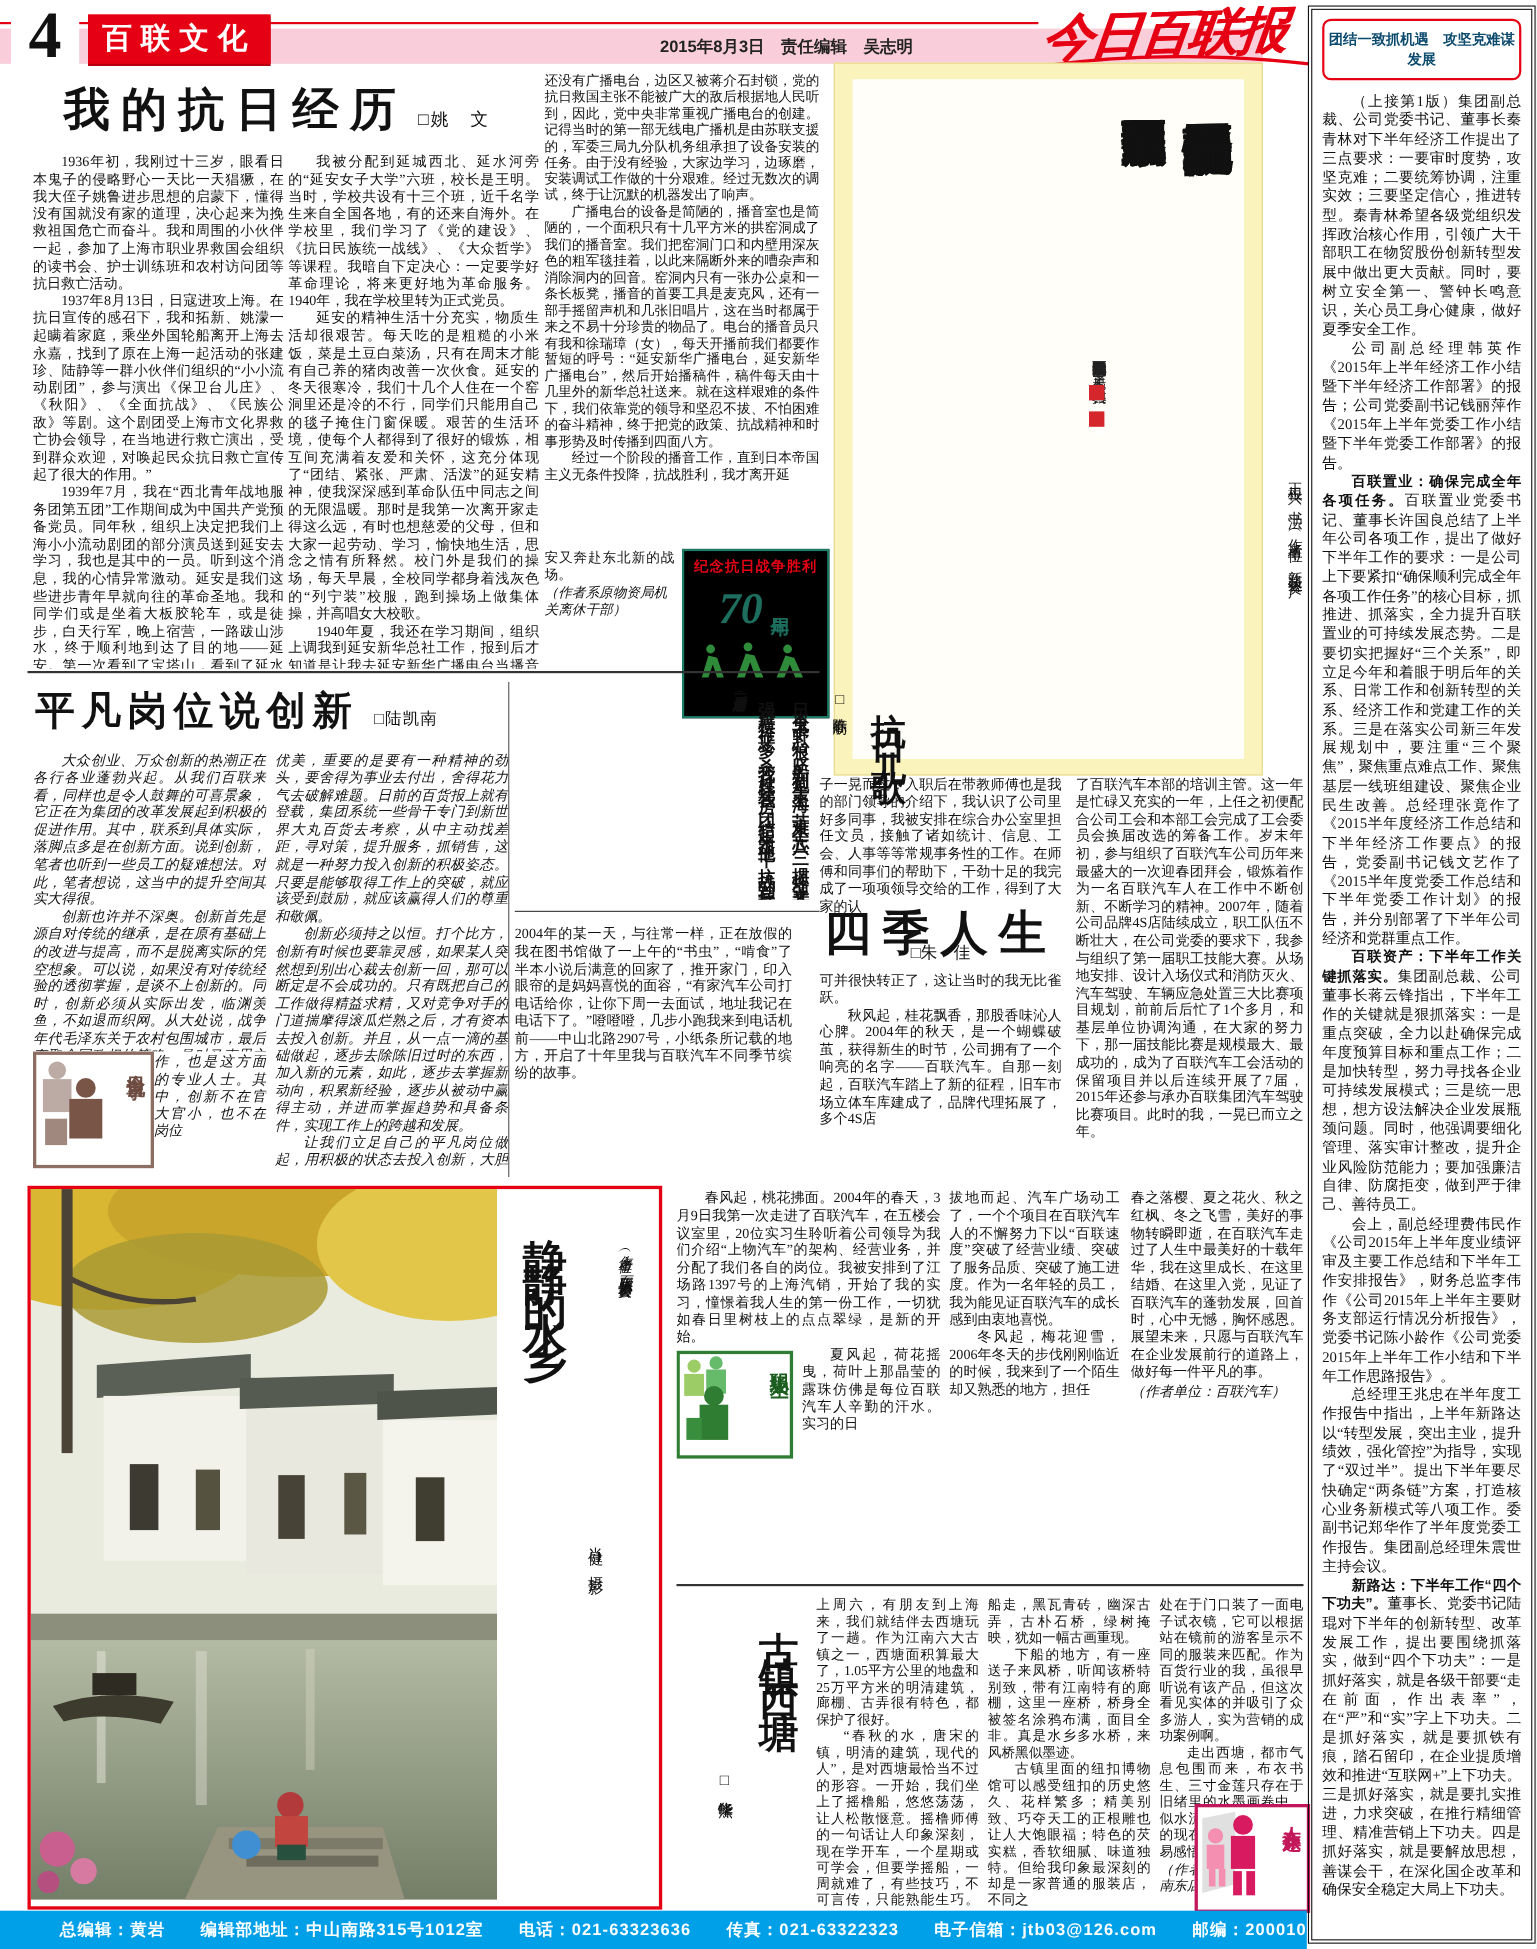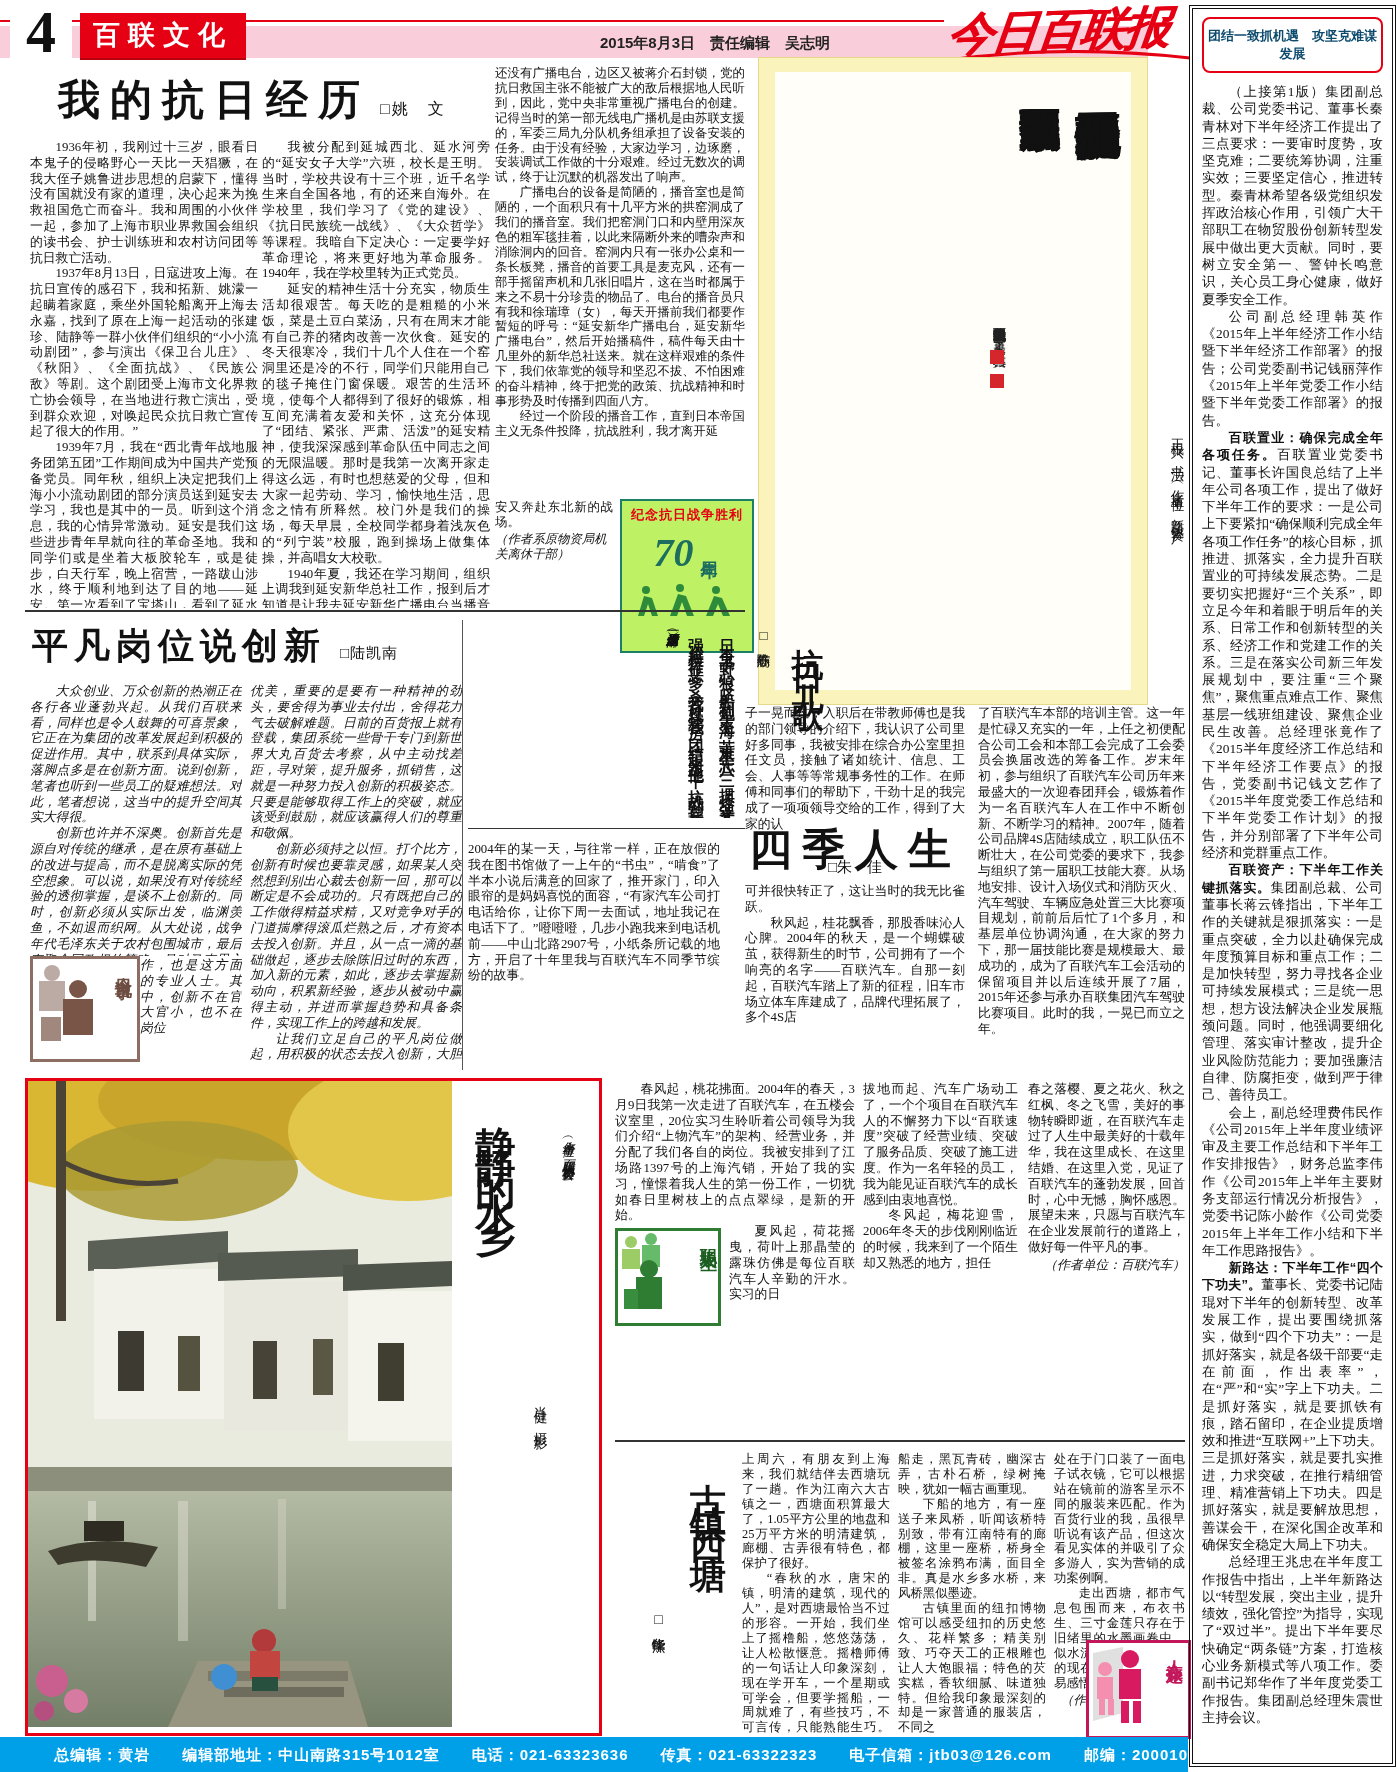--- a/index.html
+++ b/index.html
@@ -19,21 +19,21 @@
             font-family:"Liberation Serif",serif;font-style:italic;font-weight:bold;font-size:46px;line-height:58px;
             transform:skewX(-8deg) rotate(-2deg);letter-spacing:-2px;text-shadow:1px 0 0 #e60013;}
   .swoosh{position:absolute;left:944px;top:50px;width:250px;height:14px;}
   
   .col{position:absolute;overflow:hidden;text-align:justify;}
   .col p{margin:0;text-indent:2em;}
   .col.noind p:first-child{text-indent:0;}
   .b13 {font-size:12.8px;line-height:15.8px;}
   .b12 {font-size:12.4px;line-height:14.9px;}
   .kai{font-style:italic;}
-  .attr{font-style:italic;text-align:right;margin-top:2px;}
+  .attr{font-style:italic;margin-top:2px;}
   
   .h-kangri{position:absolute;left:58px;top:72px;width:430px;height:58px;font-weight:bold;font-size:42px;
             letter-spacing:10px;font-family:"Liberation Serif",serif;}
   .h-kangri .au{font-size:16px;letter-spacing:2px;font-weight:normal;margin-left:10px;}
   .h-pingfan{position:absolute;left:32px;top:622px;width:430px;height:50px;
              font-family:"Liberation Sans","DejaVu Sans",sans-serif;font-weight:bold;font-size:36px;letter-spacing:6px;}
   .h-pingfan .au{font-family:"Liberation Serif",serif;font-weight:normal;font-size:15px;letter-spacing:1px;margin-left:14px;}
   .h-siji{text-align:center;font-weight:bold;font-size:43px;letter-spacing:10px;margin:10px 0 2px 0;}
   .au-siji{text-align:center;font-size:15px;margin-bottom:8px;}
   
@@ -52,21 +52,21 @@
   .calinner .cmain{font-weight:bold;font-size:44px;line-height:1.06;font-family:"Liberation Serif",serif;
                    text-shadow:1px 0 0 #111,0 1px 0 #111;transform:rotate(-1deg);margin-left:14px;}
   .calinner .cmain2{font-size:40px;}
   .calinner .csign{font-size:13px;margin-left:10px;padding-top:240px;color:#222;}
   .seal{display:inline-block;background:#d5262b;color:#fff;font-size:9px;line-height:10px;width:14px;height:14px;
         text-align:center;margin:3px 0;}
   .calcap{position:absolute;left:1150px;top:428px;width:36px;height:282px;writing-mode:vertical-rl;
           font-size:13.5px;letter-spacing:3px;}
   
   .badge70{position:absolute;left:620px;top:499px;width:130px;height:150px;border:2px solid #1b7f68;
-           background:#bef264;overflow:hidden;text-align:center;}
+           background:#000000;overflow:hidden;text-align:center;}
   .badge70 .l1{color:#e60013;font-weight:bold;font-size:13px;letter-spacing:1px;margin-top:5px;}
   .badge70 .big{color:#1d6e5e;font-weight:bold;font-style:italic;font-size:40px;line-height:58px;
                 font-family:"Liberation Serif",serif;display:inline-block;}
   .badge70 .zn{display:inline-block;writing-mode:vertical-rl;color:#1d6e5e;font-weight:bold;font-size:17px;vertical-align:18px;}
   
   .logobadge{position:absolute;border-width:3px;border-style:solid;background:#fff;overflow:hidden;}
   .logobadge .vtxt{position:absolute;right:2px;top:4px;writing-mode:vertical-rl;font-weight:bold;font-size:17px;letter-spacing:2px;
                    font-family:"Liberation Sans","DejaVu Sans",sans-serif;}
   .fl{float:left;}
   
@@ -352,19 +352,19 @@
     </div>
   </div>
 
   <div class="sidebar">
     <div class="sbhead">团结一致抓机遇　攻坚克难谋发展</div>
     <p><span>（上接第1版）集团副总裁、公司党委书记、董事长秦青林对下半年经济工作提出了三点要求：一要审时度势，攻坚克难；二要统筹协调，注重实效；三要坚定信心，推进转型。秦青林希望各级党组织发挥政治核心作用，引领广大干部职工在物贸股份创新转型发展中做出更大贡献。同时，要树立安全第一、警钟长鸣意识，关心员工身心健康，做好夏季安全工作。</span></p>
     <p><span>公司副总经理韩英作《2015年上半年经济工作小结暨下半年经济工作部署》的报告；公司党委副书记钱丽萍作《2015年上半年党委工作小结暨下半年党委工作部署》的报告。</span></p>
     <p><b>百联置业：确保完成全年各项任务。</b><span>百联置业党委书记、董事长许国良总结了上半年公司各项工作，提出了做好下半年工作的要求：一是公司上下要紧扣“确保顺利完成全年各项工作任务”的核心目标，抓推进、抓落实，全力提升百联置业的可持续发展态势。二是要切实把握好“三个关系”，即立足今年和着眼于明后年的关系、日常工作和创新转型的关系、经济工作和党建工作的关系。三是在落实公司新三年发展规划中，要注重“三个聚焦”，聚焦重点难点工作、聚焦基层一线班组建设、聚焦企业民生改善。总经理张竟作了《2015半年度经济工作总结和下半年经济工作要点》的报告，党委副书记钱文艺作了《2015半年度党委工作总结和下半年党委工作计划》的报告，并分别部署了下半年公司经济和党群重点工作。</span></p>
     <p><b>百联资产：下半年工作关键抓落实。</b><span>集团副总裁、公司董事长蒋云锋指出，下半年工作的关键就是狠抓落实：一是重点突破，全力以赴确保完成年度预算目标和重点工作；二是加快转型，努力寻找各企业可持续发展模式；三是统一思想，想方设法解决企业发展瓶颈问题。同时，他强调要细化管理、落实审计整改，提升企业风险防范能力；要加强廉洁自律、防腐拒变，做到严于律己、善待员工。</span></p>
     <p><span>会上，副总经理费伟民作《公司2015年上半年度业绩评审及主要工作总结和下半年工作安排报告》，财务总监李伟作《公司2015年上半年主要财务支部运行情况分析报告》，党委书记陈小龄作《公司党委2015年上半年工作小结和下半年工作思路报告》。</span></p>
+    <p><span>总经理王兆忠在半年度工作报告中指出，上半年新路达以“转型发展，突出主业，提升绩效，强化管控”为指导，实现了“双过半”。提出下半年要尽快确定“两条链”方案，打造核心业务新模式等八项工作。委副书记郑华作了半年度党委工作报告。集团副总经理朱震世主持会议。</span></p>
     <p><b>新路达：下半年工作“四个下功夫”。</b><span>董事长、党委书记陆琨对下半年的创新转型、改革发展工作，提出要围绕抓落实，做到“四个下功夫”：一是抓好落实，就是各级干部要“走在前面，作出表率”，在“严”和“实”字上下功夫。二是抓好落实，就是要抓铁有痕，踏石留印，在企业提质增效和推进“互联网+”上下功夫。三是抓好落实，就是要扎实推进，力求突破，在推行精细管理、精准营销上下功夫。四是抓好落实，就是要解放思想，善谋会干，在深化国企改革和确保安全稳定大局上下功夫。</span></p>
-    <p><span>总经理王兆忠在半年度工作报告中指出，上半年新路达以“转型发展，突出主业，提升绩效，强化管控”为指导，实现了“双过半”。提出下半年要尽快确定“两条链”方案，打造核心业务新模式等八项工作。委副书记郑华作了半年度党委工作报告。集团副总经理朱震世主持会议。</span></p>
   </div>
 
   <div class="botbar">总编辑：黄岩　　编辑部地址：中山南路315号1012室　　电话：021-63323636　　传真：021-63322323　　电子信箱：jtb03@126.com　　邮编：200010</div>
 
 </div>
 
 </body></html>

